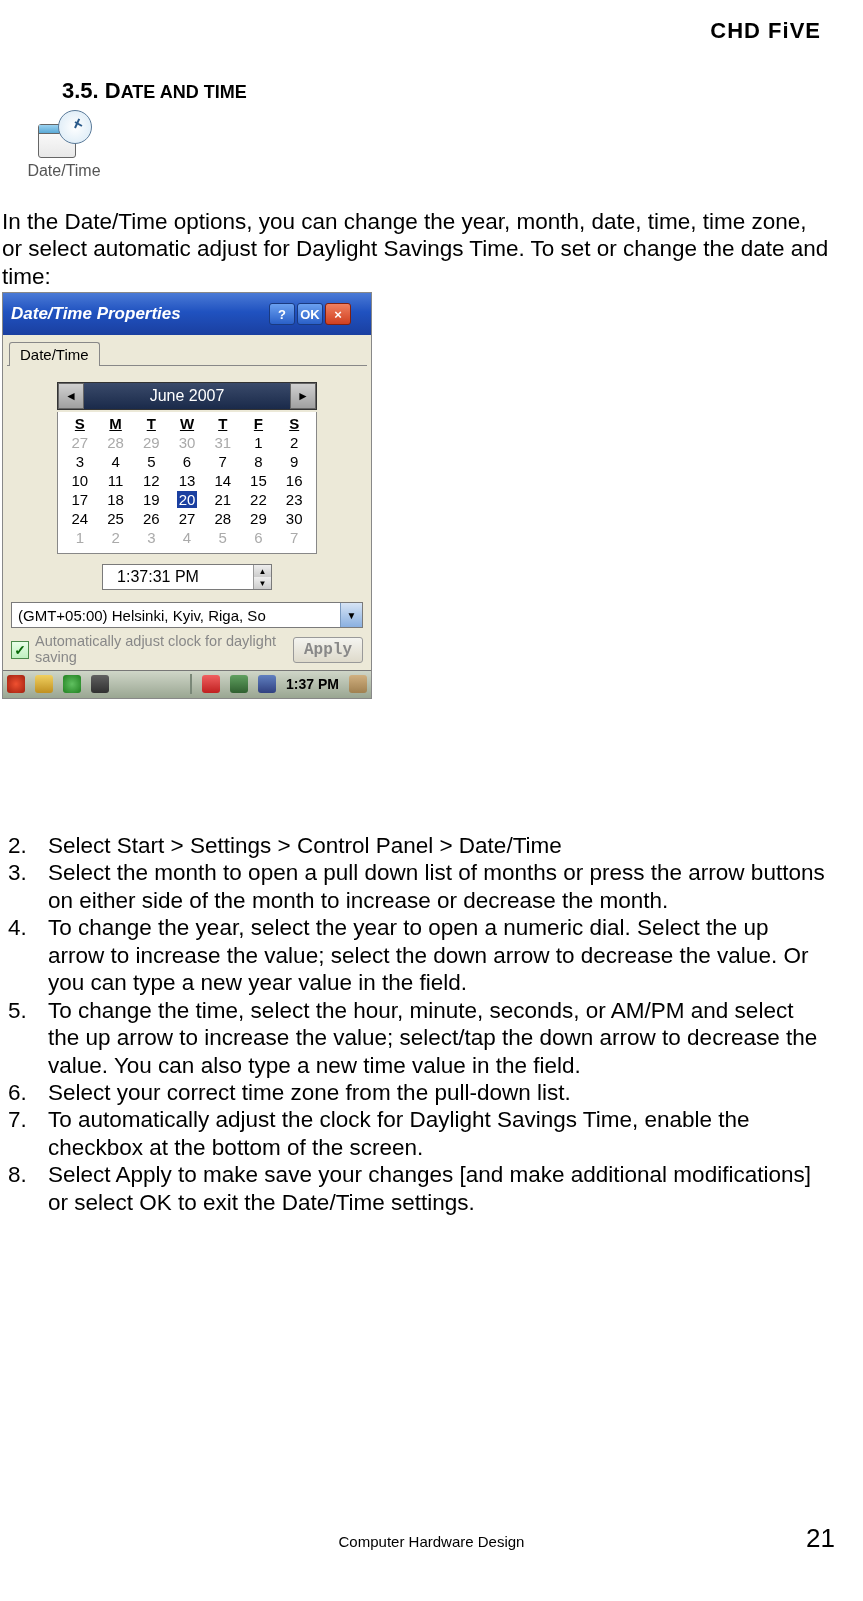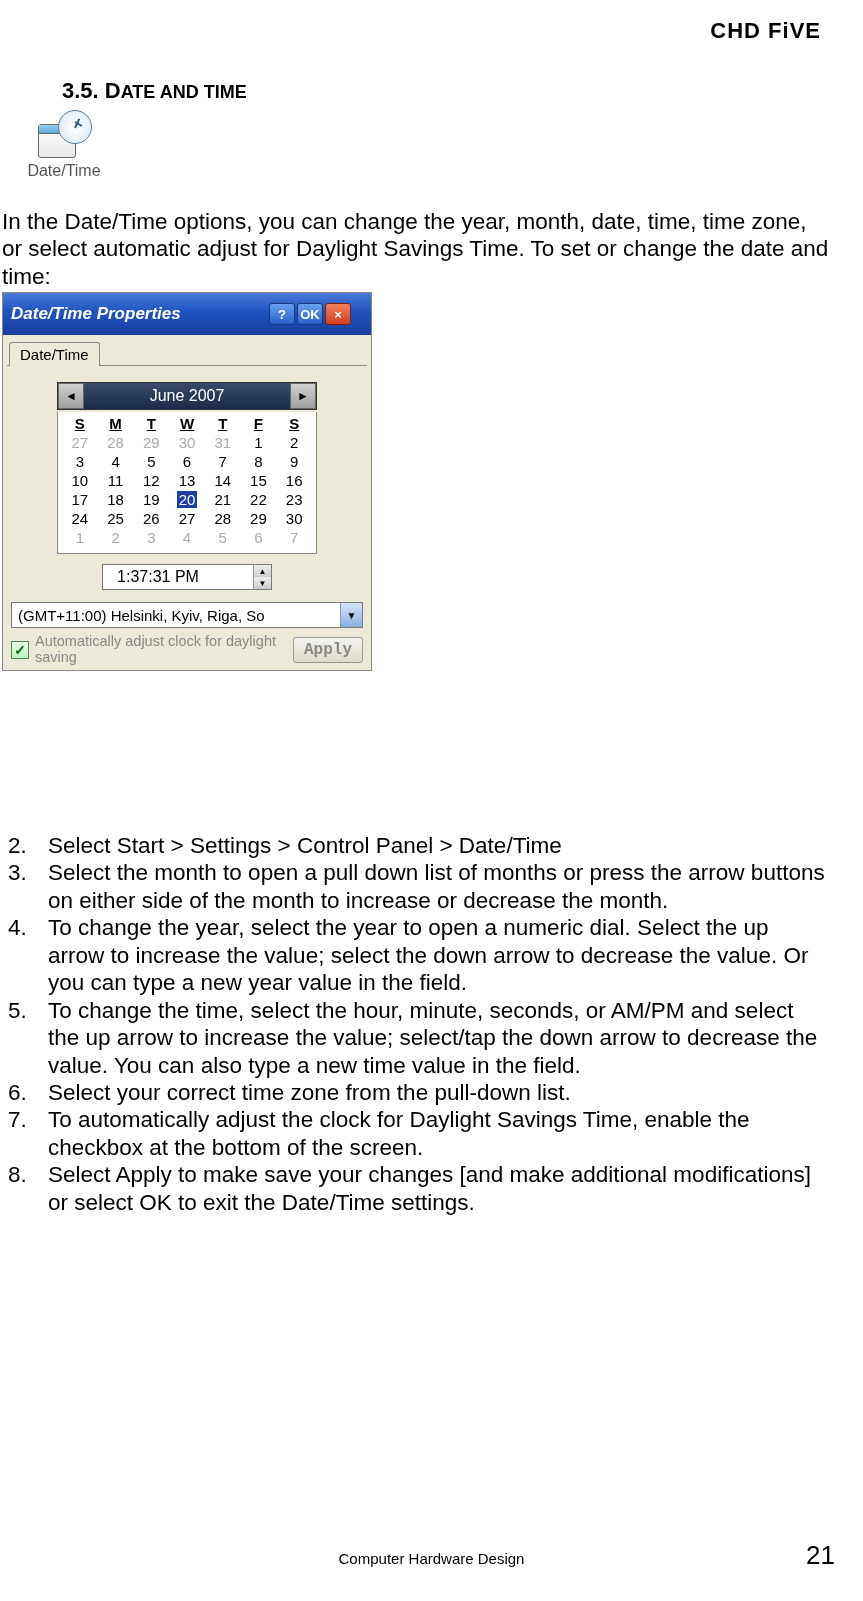--- a/index.html
+++ b/index.html
@@ -183,21 +183,21 @@
     left: 2px;
     width: 828px;
     font-size: 22.5px;
     line-height: 1.22;
   }
   .steps .item { display:flex; margin-bottom:0; }
   .steps .num { width:46px; flex:none; text-align:left; padding-left:6px;}
   .steps .body { flex:1; }
   .footer {
     position:absolute;
-    bottom: 34px;
+    bottom: 51px;
     width: 100%;
     display:flex; justify-content:center;
     font-size:15px;
   }
   .footer .pg {
     position:absolute; right:28px; bottom:-4px;
     font-size:26px;
   }
 </style>
 </head>
@@ -306,28 +306,41 @@
       <div class="time-field">
         <div class="tval">1:37:31 PM</div>
         <div class="spin">
           <div>▲</div>
           <div>▼</div>
         </div>
       </div>
     </div>
   </div>
   <div class="tz-row">
-    <div class="tzval">(GMT+11:00) Helsinki, Kyiv, Riga, So</div>
+    <div class="tzval">(GMT+05:00) Helsinki, Kyiv, Riga, So</div>
     <div class="tzdrop">▼</div>
   </div>
   <div class="dst-row">
     <div class="cbx">✓</div>
     <div class="dst-text">Automatically adjust clock for daylight saving</div>
     <div class="apply-btn">Apply</div>
   </div>
+  <div class="taskbar">
+    <div class="mini" style="background:radial-gradient(#f05030,#a02010);"></div>
+    <div class="mini" style="background:linear-gradient(#f0d060,#c09020);"></div>
+    <div class="mini" style="background:radial-gradient(#60c060,#208020);"></div>
+    <div class="mini" style="background:linear-gradient(#606060,#303030);"></div>
+    <div class="spacer"></div>
+    <div class="divider"></div>
+    <div class="mini" style="background:linear-gradient(#f06060,#c02020);"></div>
+    <div class="mini" style="background:linear-gradient(#60a060,#306030);"></div>
+    <div class="mini" style="background:linear-gradient(#6080c0,#304080);"></div>
+    <div class="clock">1:37 PM</div>
+    <div class="mini" style="background:linear-gradient(#d0b080,#a08050);"></div>
+  </div>
 </div>
 
 <div class="steps" id="steps">
     <div class="item">
       <div class="num">2.</div>
       <div class="body">Select Start &gt; Settings &gt; Control Panel &gt; Date/Time</div>
     </div>
     <div class="item">
       <div class="num">3.</div>
       <div class="body">Select the month to open a pull down list of months or press the arrow buttons on either side of the month to increase or decrease the month.</div>

